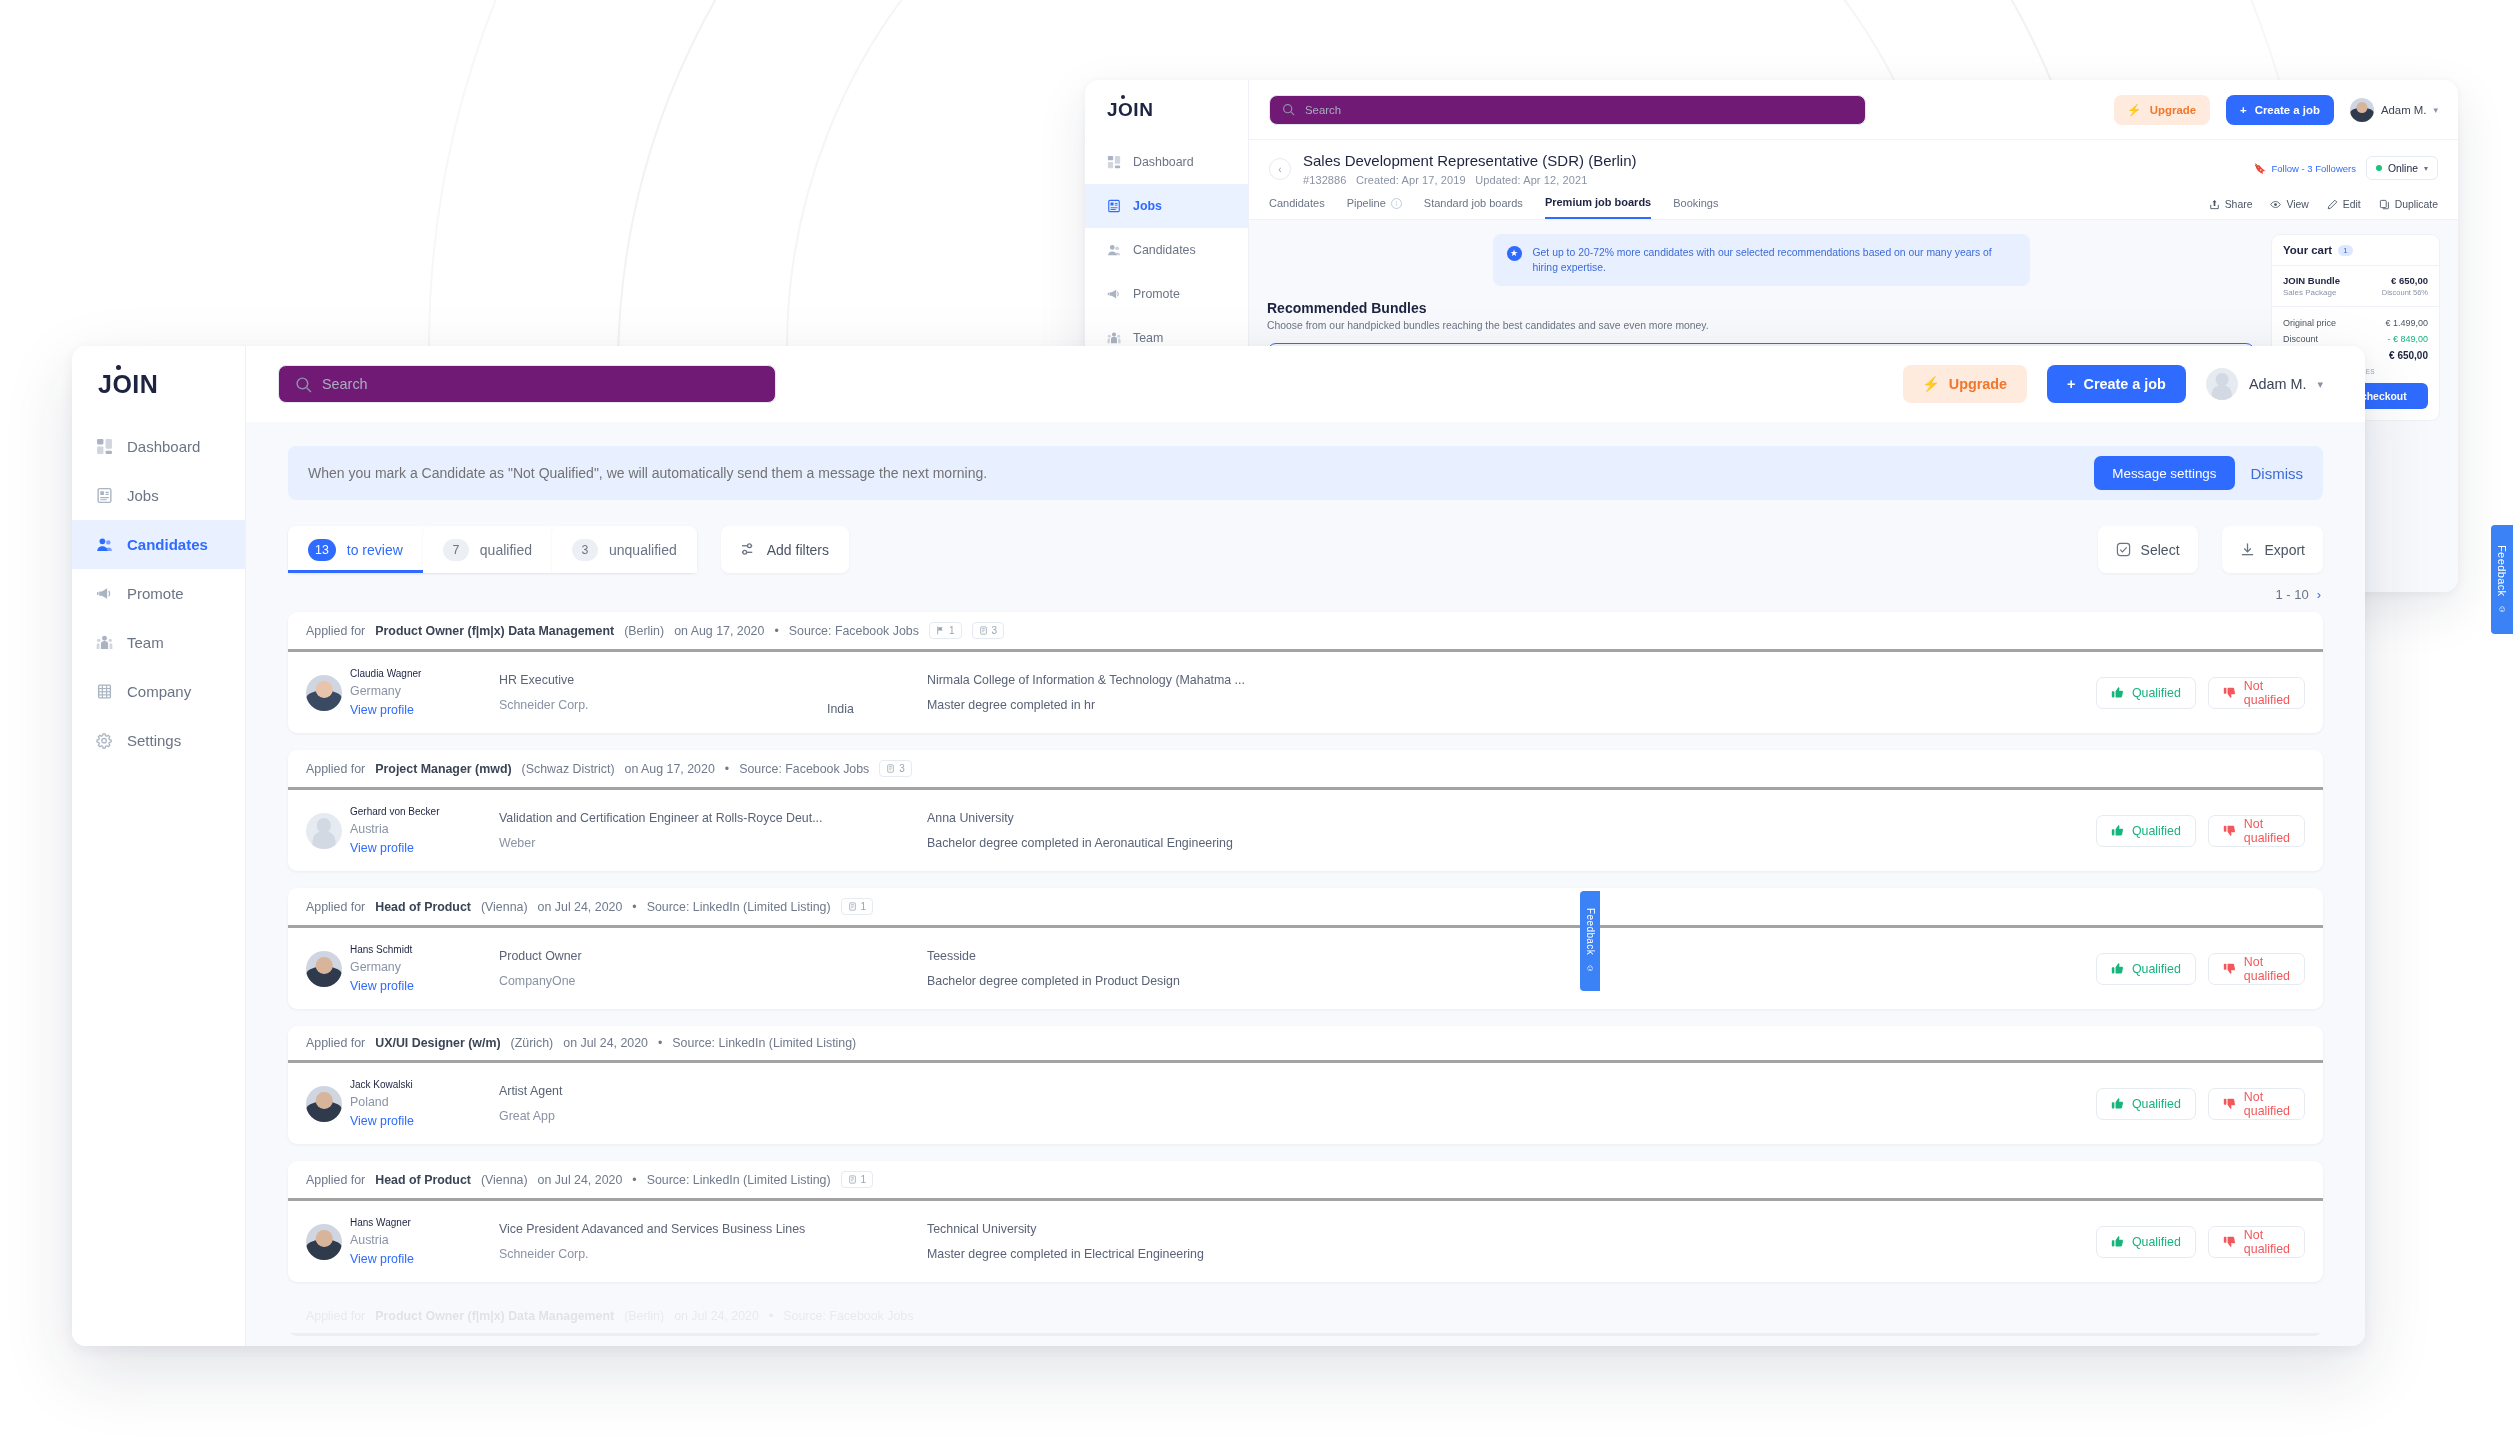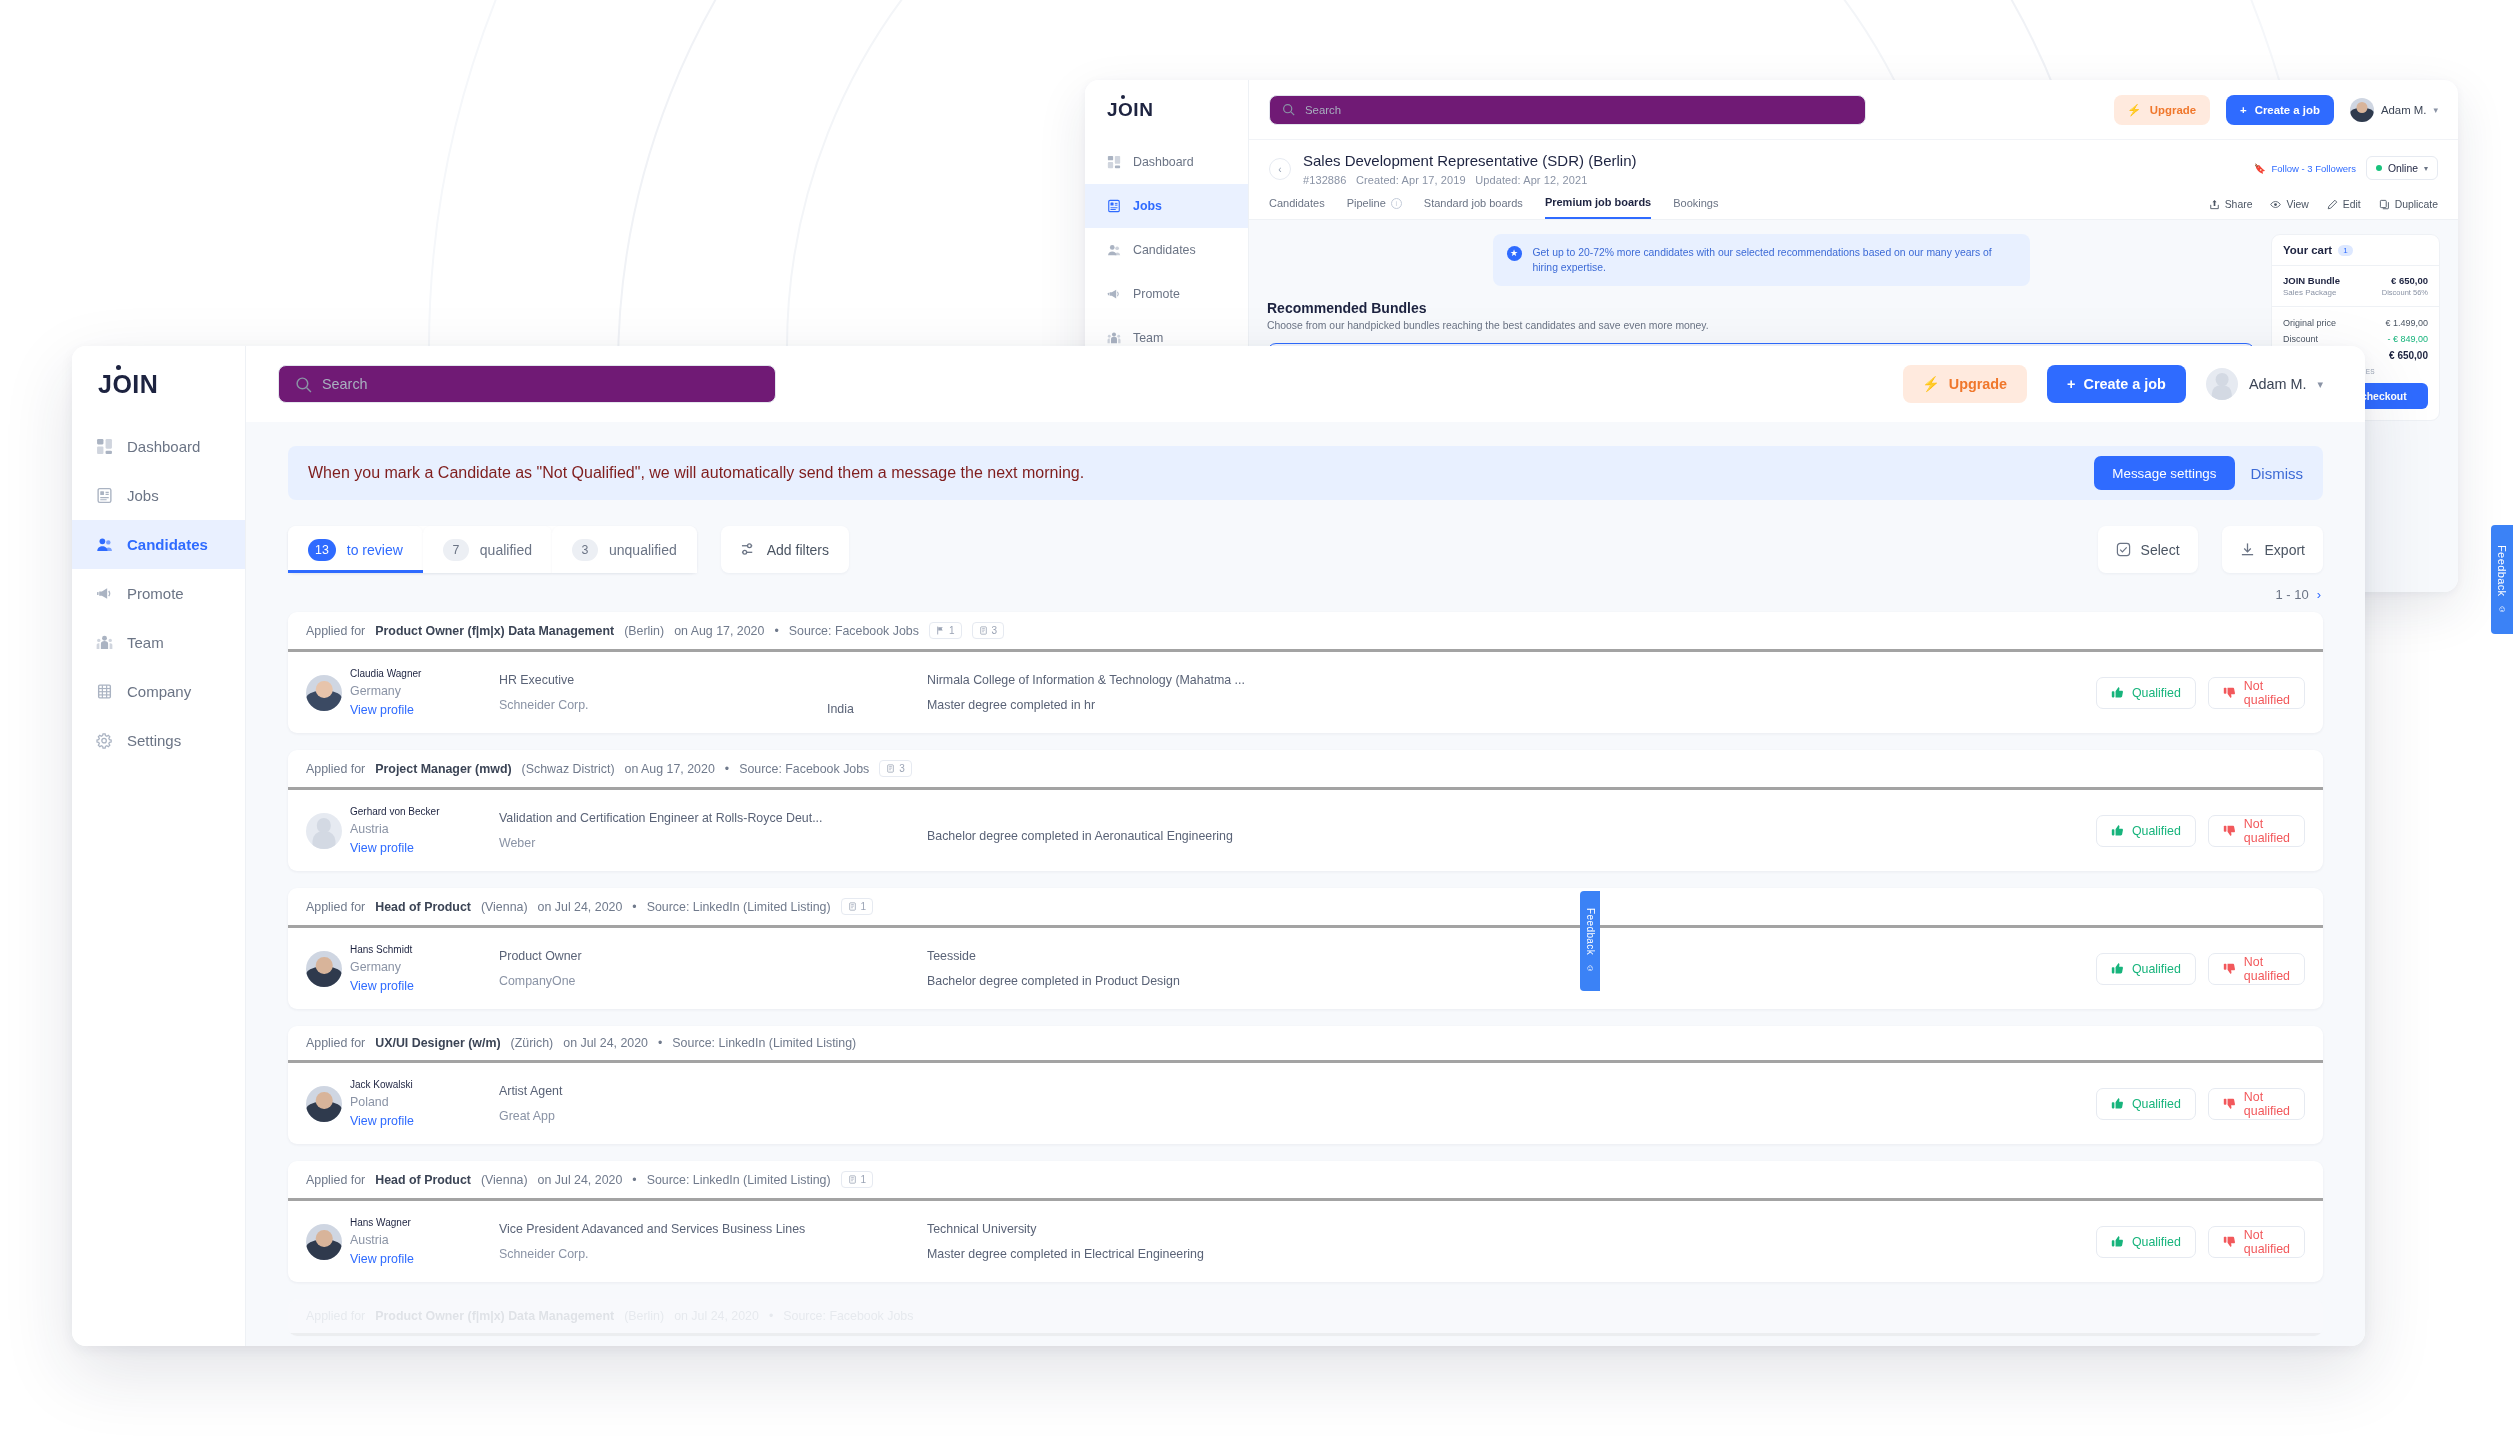--- a/index.html
+++ b/index.html
@@ -180,21 +180,21 @@
   #frontWin .topbar .btn { height:38px; font-size:14.4px; padding:0 20px; }
   #frontWin .userchip { display:flex; align-items:center; gap:11px; font-size:14.4px; color:#3b4455; }
   #frontWin .userchip .avatar { width:32px; height:32px; }
 
   #frontWin .content { flex:1; padding:24px 42px 0 42px; overflow:hidden; }
 
   .notice {
     background:#e8f0ff; border-radius:8px; height:54px; display:flex; align-items:center;
     padding:0 20px; gap:16px; margin-bottom:26px;
   }
-  .notice .txt { font-size:16px; color:#7f1d1d; }
+  .notice .txt { font-size:14px; color:#737373; }
   .notice .sp { flex:1; }
   .notice .ms { background:#2f6bff; color:#fff; border-radius:7px; height:34px; padding:0 18px; display:flex; align-items:center; font-size:13.4px; font-weight:500; }
   .notice .dm { color:#3c6ad6; font-size:15px; }
 
   .filterrow { display:flex; align-items:stretch; gap:24px; height:47px; }
   .tabcard {
     background:#fff; border-radius:8px 8px 0 0; display:flex; align-items:center; gap:11px;
     padding:0 20px; font-size:14px; color:#6b7485; box-shadow:0 1px 3px rgba(28,40,70,.05);
     position:relative;
   }
@@ -785,20 +785,21 @@
          <div class="n">Gerhard von Becker</div>
          <div class="c">Austria</div>
          <div class="v">View profile</div>
        </div>
        <div class="c-job">
          <div class="t">Validation and Certification Engineer at Rolls-Royce Deut...</div>
          <div class="s">Weber</div>
        </div>
        <div class="c-loc"></div>
        <div class="c-edu">
+         <div class="t">Anna University</div>
          <div class="s">Bachelor degree completed in Aeronautical Engineering</div>
        </div>
        <div class="c-acts">
          <div class="qbtn q">
                     <span style="display:flex;">
                       <svg width="13" height="13" viewBox="0 0 16 16">
                         <path d="M5.6 14V6.6L9 1.4c.9 0 1.5.7 1.4 1.6L10 5.8h3.4c.9 0 1.5.8 1.3 1.7l-1 5.2c-.1.8-.8 1.3-1.6 1.3z" fill="#17b47c"></path>
                         <rect x="1" y="6.4" width="3.2" height="7.6" rx="1" fill="#17b47c"></rect>
                       </svg>
                     </span>

